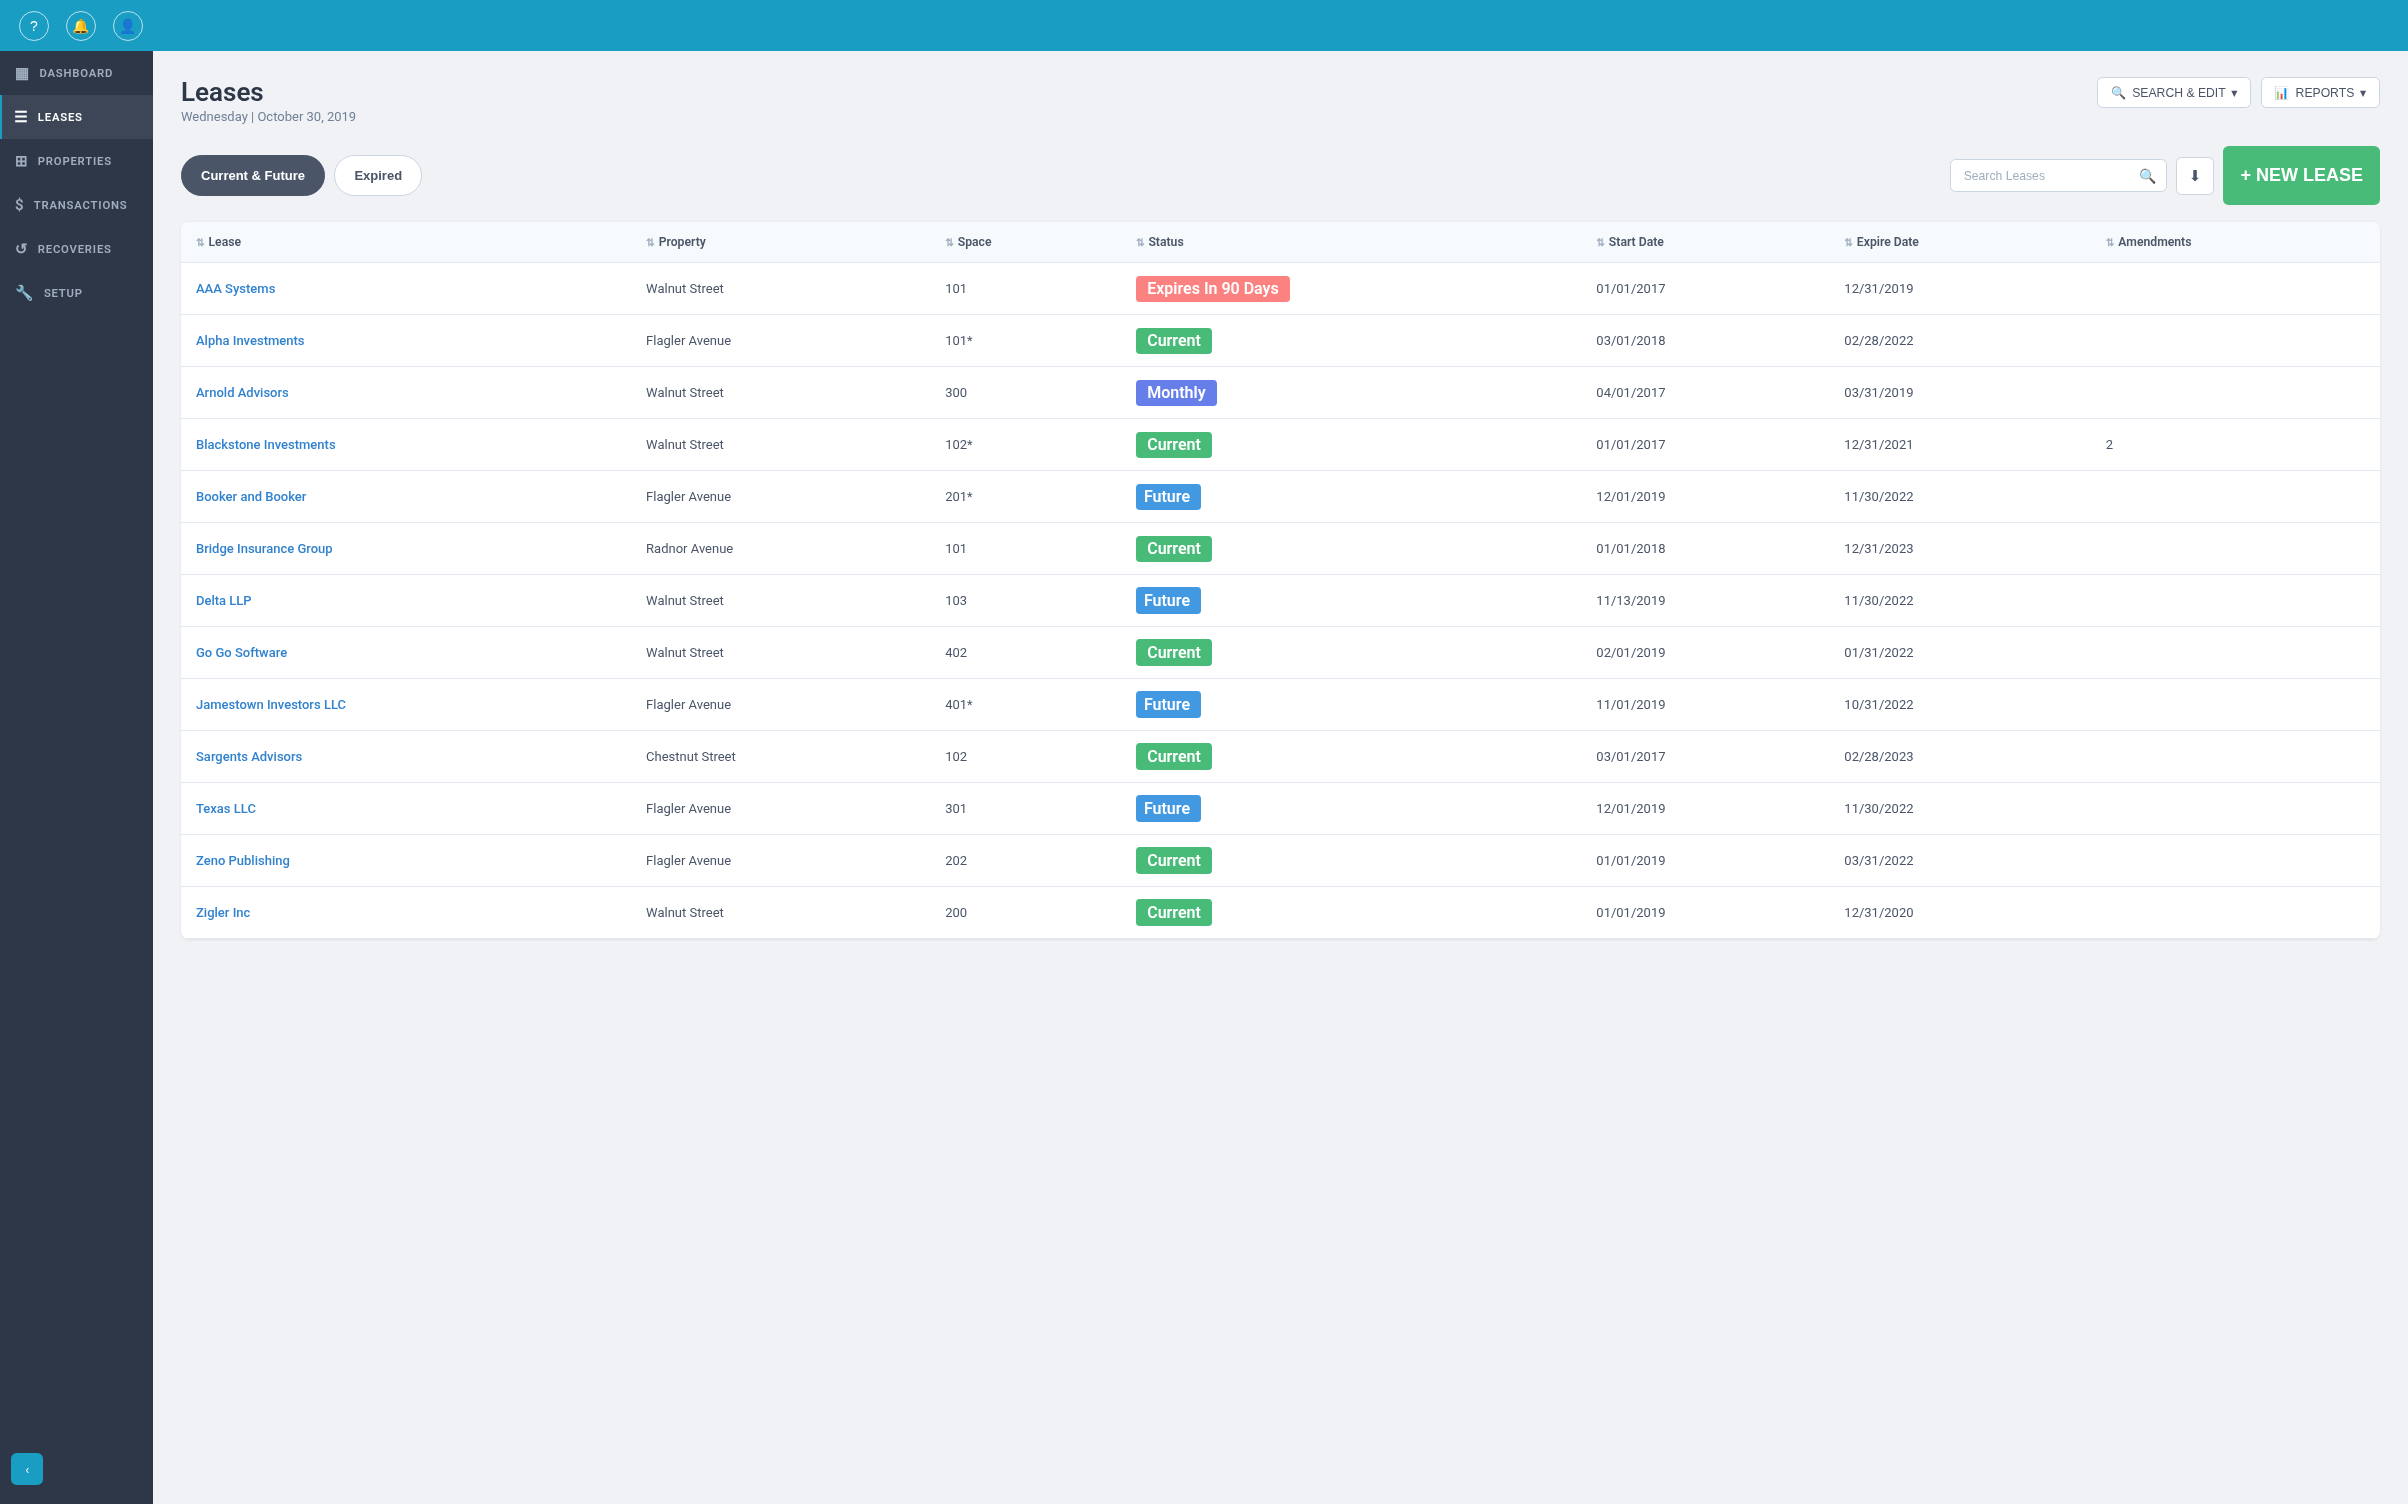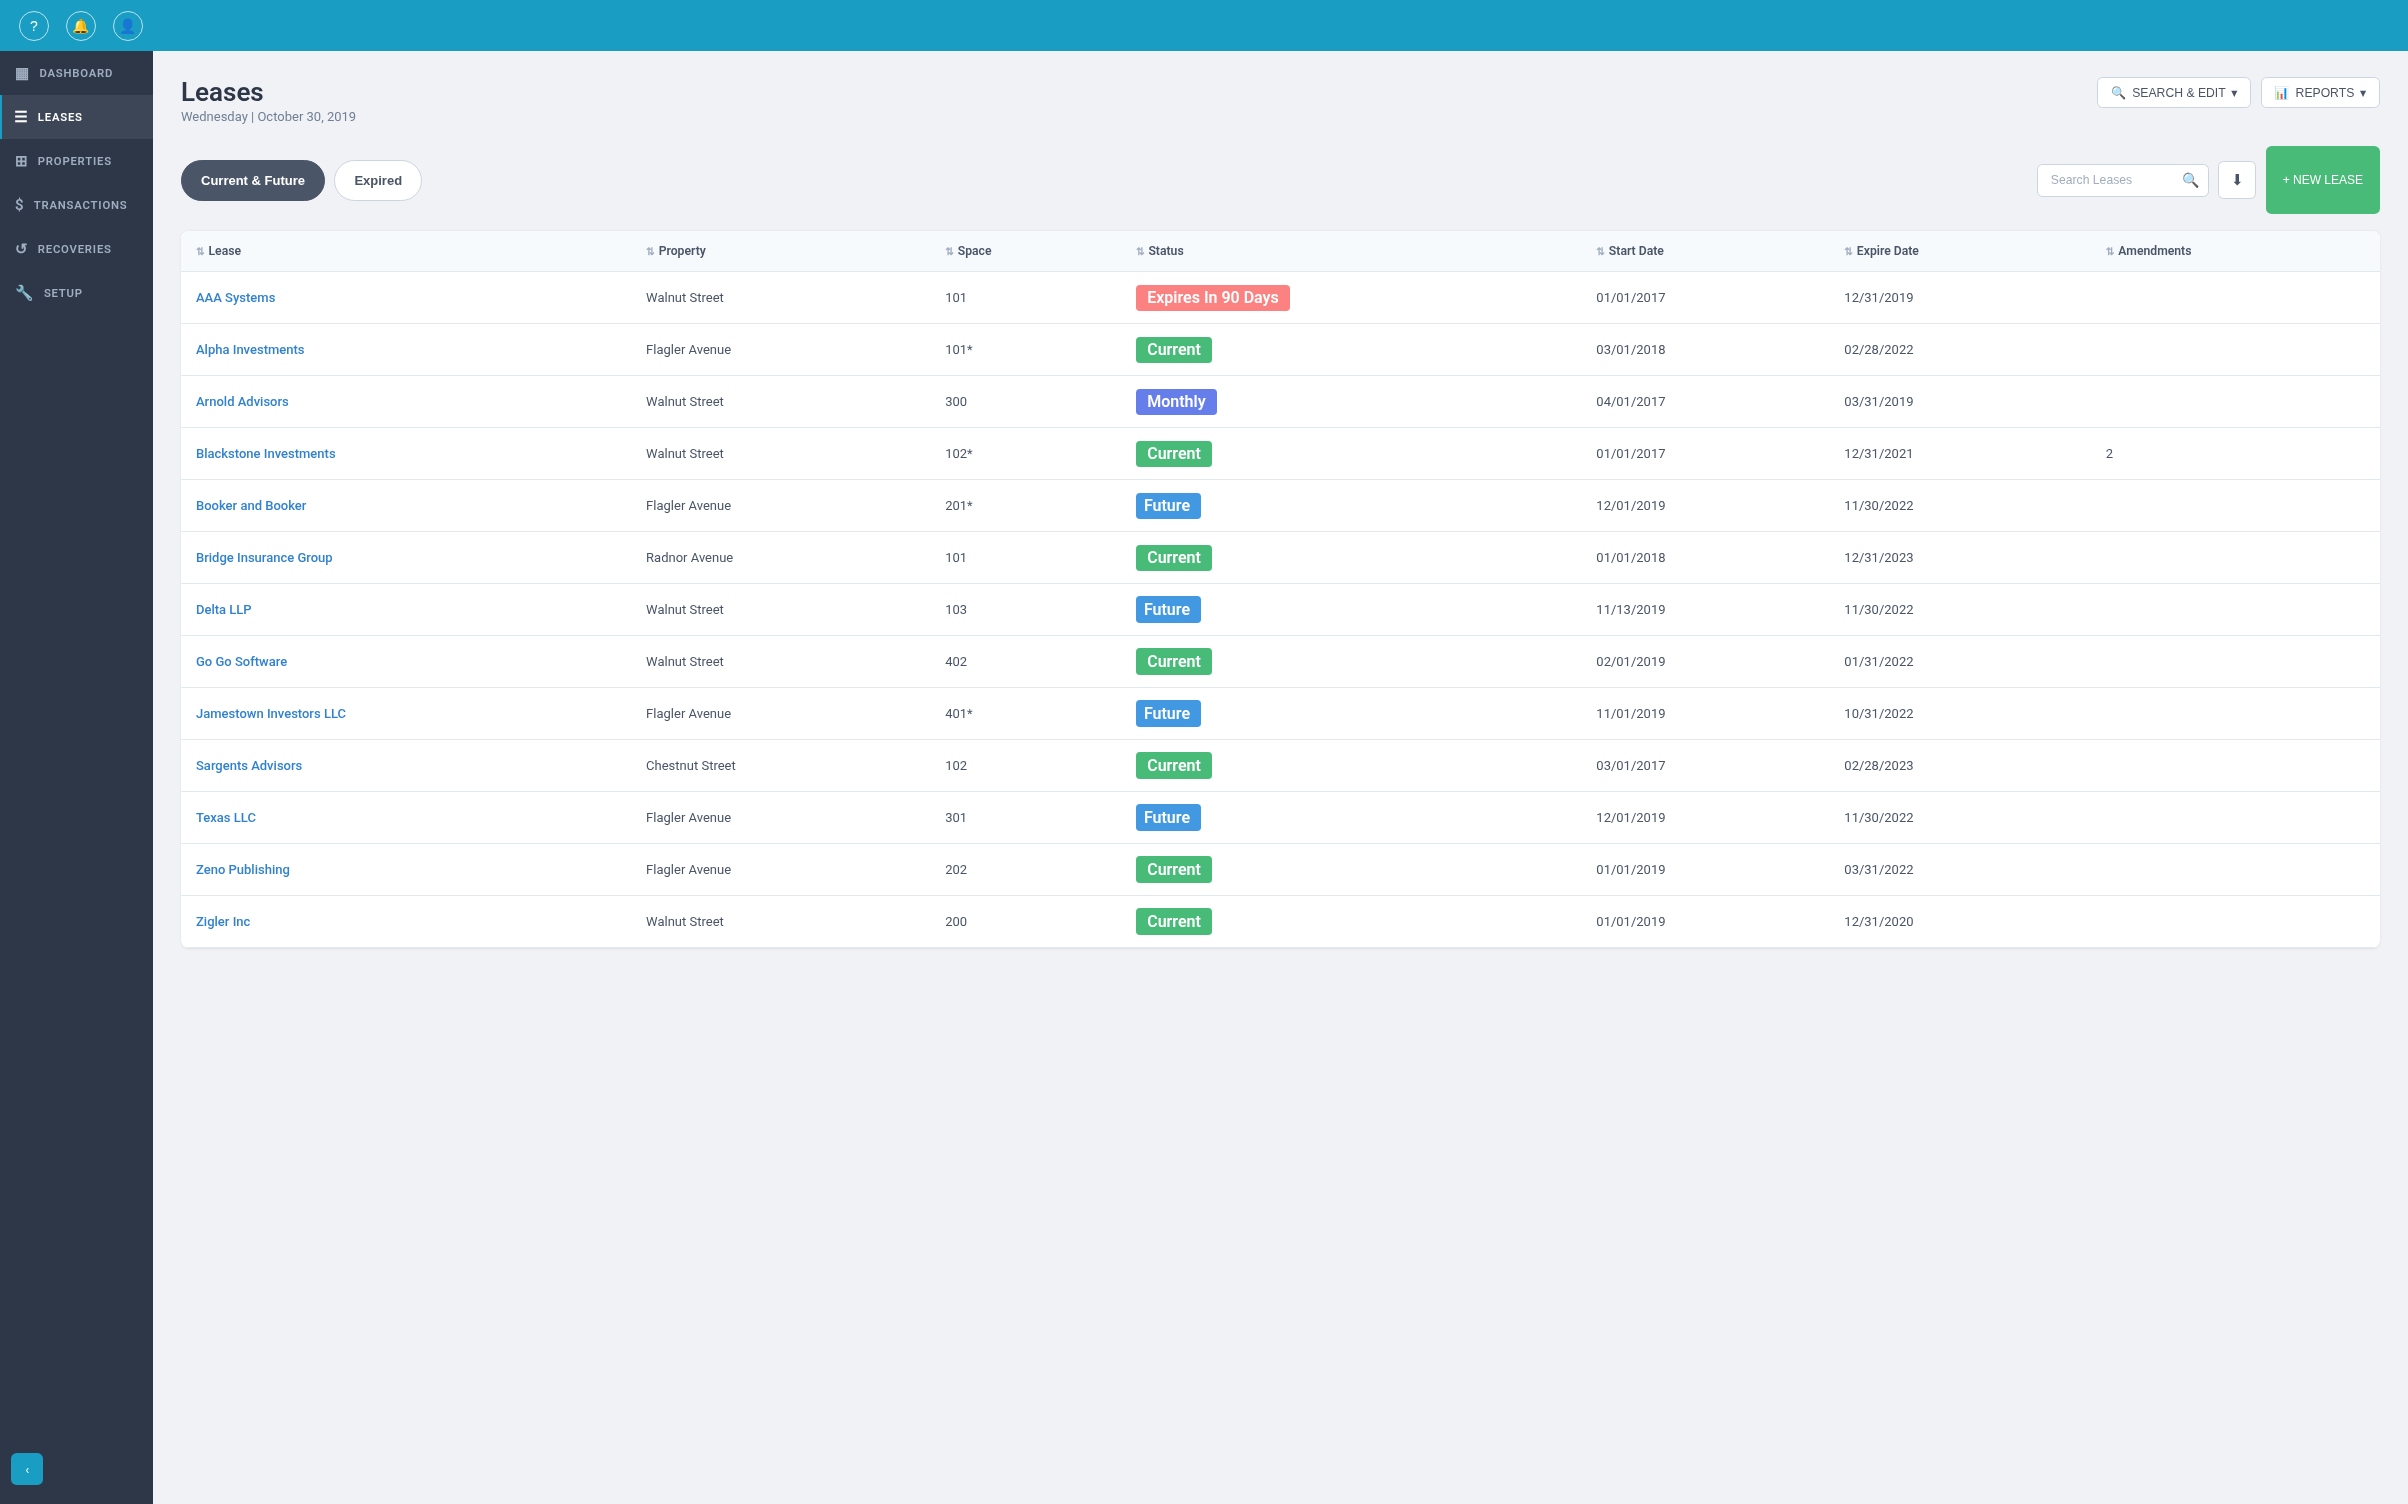--- a/index.html
+++ b/index.html
@@ -124,23 +124,23 @@
       padding: 7.5px 13px;
       font-size: 12.2px;
       color: #4a5568;
       cursor: pointer;
     }
     .btn-primary {
       background: #48bb78;
       color: white;
       border: none;
       border-radius: 5.6px;
-      padding: 27px 17px;
-      font-size: 12px;
-      font-weight: 400;
+      padding: 19px 17px;
+      font-size: 18px;
+      font-weight: 700;
       cursor: pointer;
     }
 
     
     .toolbar {
       display: flex;
       align-items: center;
       gap: 9.4px;
       margin-bottom: 17px;
     }
@@ -162,21 +162,21 @@
     .search-wrap {
       margin-left: auto;
       position: relative;
     }
     .search-input {
       border: 0.9px solid #cbd5e0;
       border-radius: 5.6px;
       padding: 8.5px 34px 8.5px 13px;
       font-size: 12.2px;
       color: #4a5568;
-      width: 172px;
+      width: 217px;
       outline: none;
       background: white;
     }
     .search-input::placeholder { color: #a0aec0; }
     .search-icon {
       position: absolute;
       right: 9.4px;
       top: 50%;
       transform: translateY(-50%);
       color: #a0aec0;

